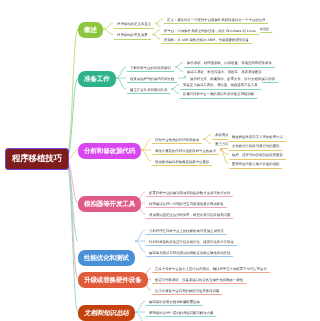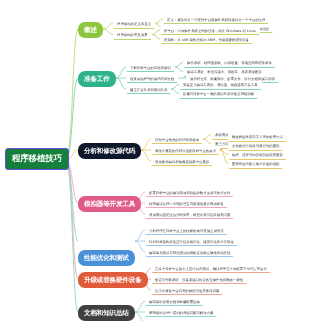--- a/index.html
+++ b/index.html
@@ -96,38 +96,38 @@
       <path d="M66,160 C72.6,160 72.6,279 78,279" fill="none" stroke="#f0a48c" stroke-width="0.9"></path>
       <path d="M141,279 C146.5,279 146.5,268 151,268" fill="none" stroke="#f0a48c" stroke-width="0.9"></path>
       <path d="M141,279 C146.5,279 146.5,279 151,279" fill="none" stroke="#f0a48c" stroke-width="0.9"></path>
       <path d="M141,279 C146.5,279 146.5,290 151,290" fill="none" stroke="#f0a48c" stroke-width="0.9"></path>
       <path d="M66,160 C72.6,160 72.6,312 78,312" fill="none" stroke="#8ad6d0" stroke-width="0.9"></path>
       <path d="M135,312 C140.5,312 140.5,301 145,301" fill="none" stroke="#8ad6d0" stroke-width="0.9"></path>
       <path d="M135,312 C140.5,312 140.5,312 145,312" fill="none" stroke="#8ad6d0" stroke-width="0.9"></path>
       <path d="M135,312 C140.5,312 140.5,323 145,323" fill="none" stroke="#8ad6d0" stroke-width="0.9"></path>
     </svg>
   <div id="nodes">
-      <div class="node root" style="background: #15803d;">程序移植技巧</div>
+      <div class="node root" style="background: #7f1d1d;">程序移植技巧</div>
       <div class="node branch" style="background: rgb(140, 198, 62); left: 78px; top: 22px;">概述</div>
       <div class="node sub" style="left: 113px; top: 19.5px; border-bottom: 0.6px solid rgb(181, 217, 106);">程序移植的定义和意义</div>
       <div class="node leaf" style="left: 163px; top: 15px; border-bottom: 0.6px solid rgb(181, 217, 106);">定义：将软件从一个硬件平台或操作系统转移到另一个平台的过程</div>
       <div class="node leaf" style="left: 163px; top: 24px; border-bottom: 0.6px solid rgb(181, 217, 106);">意义：提高软件的复用性和可移植性，降低开发成本，扩大应用范围</div>
       <div class="node sub" style="left: 113px; top: 30.5px; border-bottom: 0.6px solid rgb(181, 217, 106);">程序移植的常见场景</div>
       <div class="node leaf" style="left: 160px; top: 26px; border-bottom: 0.6px solid rgb(181, 217, 106);">跨平台：不同操作系统之间的迁移，如从 Windows 到 Linux</div>
       <div class="node leaf" style="left: 160px; top: 35px; border-bottom: 0.6px solid rgb(181, 217, 106);">跨架构：从 x86 架构迁移到 ARM，升级或替换硬件设备</div>
       <div class="node branch" style="background: rgb(46, 178, 140); left: 78px; top: 71px;">准备工作</div>
       <div class="node sub" style="left: 126px; top: 63px; border-bottom: 0.6px solid rgb(127, 211, 187);">了解目标平台的特性和限制</div>
       <div class="node leaf" style="left: 183px; top: 58.5px; border-bottom: 0.6px solid rgb(127, 211, 187);">操作系统、处理器架构、内存容量、存储空间等硬件条件</div>
       <div class="node leaf" style="left: 183px; top: 67.5px; border-bottom: 0.6px solid rgb(127, 211, 187);">编译工具链、标准库版本、依赖库、系统调用差异</div>
       <div class="node sub" style="left: 126px; top: 74px; border-bottom: 0.6px solid rgb(127, 211, 187);">收集原始程序的源代码和文档</div>
       <div class="node leaf" style="left: 186px; top: 74px; border-bottom: 0.6px solid rgb(127, 211, 187);">源代码仓库、构建脚本、配置文件、设计文档和接口说明</div>
       <div class="node sub" style="left: 126px; top: 85px; border-bottom: 0.6px solid rgb(127, 211, 187);">建立开发环境和测试环境</div>
       <div class="node leaf" style="left: 179px; top: 80.5px; border-bottom: 0.6px solid rgb(127, 211, 187);">安装交叉编译工具链、调试器、模拟器等开发工具</div>
       <div class="node leaf" style="left: 179px; top: 89.5px; border-bottom: 0.6px solid rgb(127, 211, 187);">搭建与目标平台一致的测试环境并验证基础功能</div>
-      <div class="node branch" style="background: #0f172a; left: 78px; top: 143px;">分析和修改源代码</div>
+      <div class="node branch" style="background: #d946ef; left: 78px; top: 143px;">分析和修改源代码</div>
       <div class="node sub" style="left: 151px; top: 135px; border-bottom: 0.6px solid rgb(232, 198, 106);">识别平台相关的代码和依赖项</div>
       <div class="node leaf" style="left: 211px; top: 130.5px; border-bottom: 0.6px solid rgb(232, 198, 106);">系统调用和内核接口的差异</div>
       <div class="node leaf" style="left: 211px; top: 139.5px; border-bottom: 0.6px solid rgb(232, 198, 106);">第三方库与驱动的兼容性</div>
       <div class="node sub" style="left: 151px; top: 146px; border-bottom: 0.6px solid rgb(232, 198, 106);">修改不兼容的代码以适配目标平台的要求</div>
       <div class="node leaf" style="left: 228px; top: 132.5px; border-bottom: 0.6px solid rgb(232, 198, 106);">数据类型长度与字节序的处理方式</div>
       <div class="node leaf" style="left: 228px; top: 141.5px; border-bottom: 0.6px solid rgb(232, 198, 106);">文件路径分隔符与换行符的差异</div>
       <div class="node leaf" style="left: 228px; top: 150.5px; border-bottom: 0.6px solid rgb(232, 198, 106);">线程、进程与同步机制的实现差异</div>
       <div class="node leaf" style="left: 228px; top: 159.5px; border-bottom: 0.6px solid rgb(232, 198, 106);">图形界面与输入输出设备的适配</div>
       <div class="node sub" style="left: 151px; top: 157px; border-bottom: 0.6px solid rgb(232, 198, 106);">使用条件编译和抽象层隔离平台差异</div>
       <div class="node branch" style="background: rgb(224, 90, 135); left: 78px; top: 196px;">模拟器等开发工具</div>
@@ -135,18 +135,18 @@
       <div class="node sub" style="left: 145px; top: 199px; border-bottom: 0.6px solid rgb(240, 168, 192);">处理编译过程中出现的警告与错误信息并逐项修复</div>
       <div class="node sub" style="left: 145px; top: 210px; border-bottom: 0.6px solid rgb(240, 168, 192);">使用调试器定位运行时异常，检查内存与指针越界问题</div>
       <div class="node branch" style="background: rgb(74, 144, 217); left: 78px; top: 234px; margin-top: 16px;">性能优化和测试</div>
       <div class="node sub" style="left: 145px; top: 226px; border-bottom: 0.6px solid rgb(156, 197, 236);">分析程序在目标平台上的性能瓶颈与资源占用情况</div>
       <div class="node sub" style="left: 145px; top: 237px; border-bottom: 0.6px solid rgb(156, 197, 236);">针对目标架构特性进行指令级优化、缓存优化和并行加速</div>
       <div class="node sub" style="left: 145px; top: 248px; border-bottom: 0.6px solid rgb(156, 197, 236);">编写单元测试与基准测试用例验证功能正确性和稳定性</div>
       <div class="node branch" style="background: rgb(224, 90, 60); left: 78px; top: 272px;">升级或替换硬件设备</div>
       <div class="node sub" style="left: 151px; top: 264px; border-bottom: 0.6px solid rgb(240, 164, 140);">在多个目标平台版本上进行回归测试，确认程序在不同配置下均可正常运行</div>
       <div class="node sub" style="left: 151px; top: 275px; border-bottom: 0.6px solid rgb(240, 164, 140);">验证与外部系统、设备及接口协议的互操作性和数据一致性</div>
       <div class="node sub" style="left: 151px; top: 286px; border-bottom: 0.6px solid rgb(240, 164, 140);">记录并修复平台特有的缺陷与边界条件问题</div>
-      <div class="node branch" style="background: #404040; left: 78px; top: 305px;">文档和知识总结</div>
+      <div class="node branch" style="background: #c2410c; left: 78px; top: 305px; font-style: italic;">文档和知识总结</div>
       <div class="node sub" style="left: 145px; top: 297px; border-bottom: 0.6px solid rgb(138, 214, 208);">编写移植说明文档和构建部署指南</div>
       <div class="node sub" style="left: 145px; top: 308px; border-bottom: 0.6px solid rgb(138, 214, 208);">整理移植过程中遇到的典型问题与解决方案</div>
       <div class="node sub" style="left: 145px; top: 319px; border-bottom: 0.6px solid rgb(138, 214, 208);">总结可复用的经验与最佳实践，为后续项目提供参考和技术积累</div>
     </div>
 </div>
 
 </body></html>

